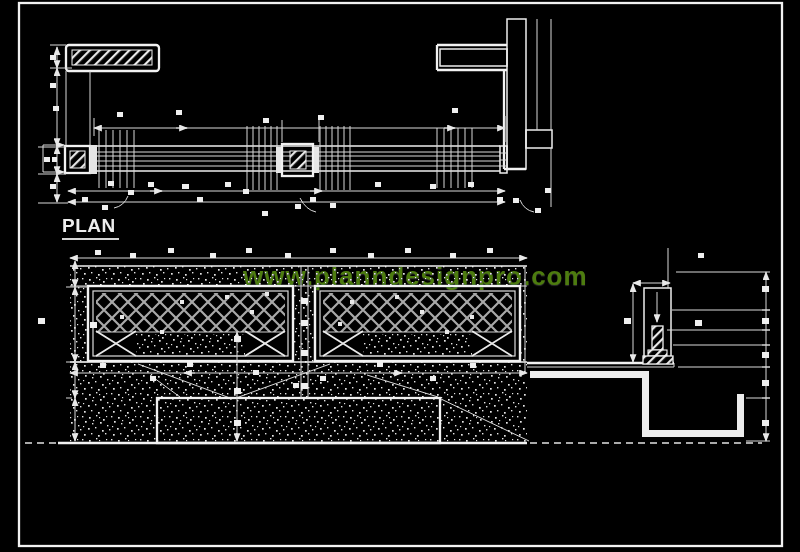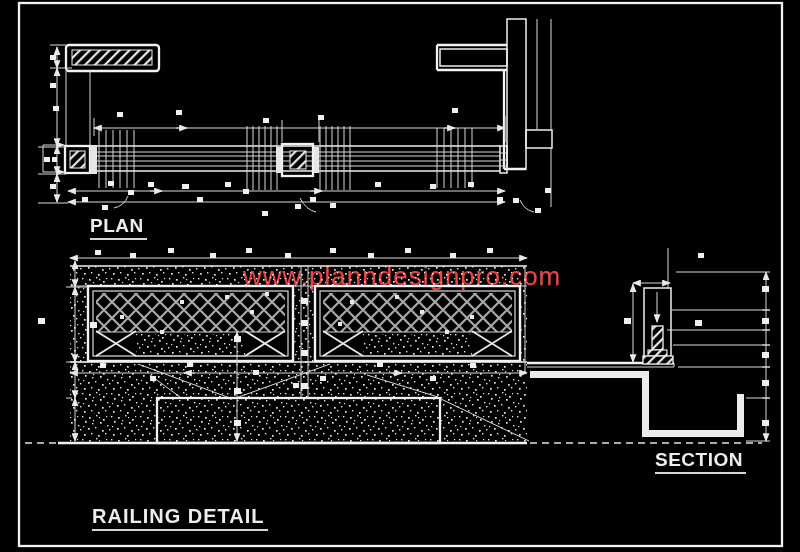--- a/index.html
+++ b/index.html
@@ -1,24 +1,24 @@
 <!DOCTYPE html>
 <html><head>
 <meta charset="utf-8">
 <style>
   html,body{margin:0;padding:0;background:#000;}
   .canvas{position:relative;width:800px;height:552px;background:#000;overflow:hidden;
           font-family:"Liberation Sans",sans-serif;}
   .canvas svg{position:absolute;left:0;top:0;z-index:2;}
-  .wm{position:absolute;left:243px;top:261px;z-index:3;font-weight:normal;font-size:26px;
-      letter-spacing:1px;color:#ef4444;mix-blend-mode:lighten;white-space:nowrap;
+  .wm{position:absolute;left:243px;top:261px;z-index:3;font-weight:bold;font-size:26px;
+      letter-spacing:1px;color:#4d7c0f;mix-blend-mode:lighten;white-space:nowrap;
       text-shadow:0 1px 1px #2e2e2e;}
   .lbl{position:absolute;z-index:4;color:#ededed;font-weight:bold;font-size:19px;
        letter-spacing:.5px;line-height:1.05;border-bottom:2px solid #d6d6d6;
-       padding:0 3px 2px 0;white-space:nowrap;margin-left:28px;}
+       padding:0 3px 2px 0;white-space:nowrap;}
   .lbl.plan{left:62px;top:216px;}
   .lbl.elev{left:64px;top:450px;}
   .lbl.sect{left:627px;top:450px;}
   .lbl.title{left:64px;top:506px;font-size:20px;letter-spacing:1px;}
   
   .w2{stroke:#f2f2f2;stroke-width:2.3;fill:none;}
   .w15{stroke:#eeeeee;stroke-width:1.5;fill:none;}
   .t{stroke:#d9d9d9;stroke-width:1;fill:none;}
   .d{stroke:#d9d9d9;stroke-width:1;fill:none;}
   .dash{stroke:#e2e2e2;stroke-width:1.4;fill:none;stroke-dasharray:7 5;}
@@ -289,15 +289,13 @@
         <rect class="blob" x="762" y="286" width="7" height="6"></rect>
           <rect class="blob" x="762" y="318" width="7" height="6"></rect>
         <rect class="blob" x="762" y="352" width="7" height="6"></rect>
           <rect class="blob" x="762" y="380" width="7" height="6"></rect>
         <rect class="blob" x="762" y="420" width="7" height="6"></rect>
       </g>
     </g>
   </svg>
 
   <div class="lbl plan">PLAN</div>
-  <div class="lbl sect">SECTION</div>
-  <div class="lbl title">RAILING DETAIL</div>
 </div>
 
 </body></html>

